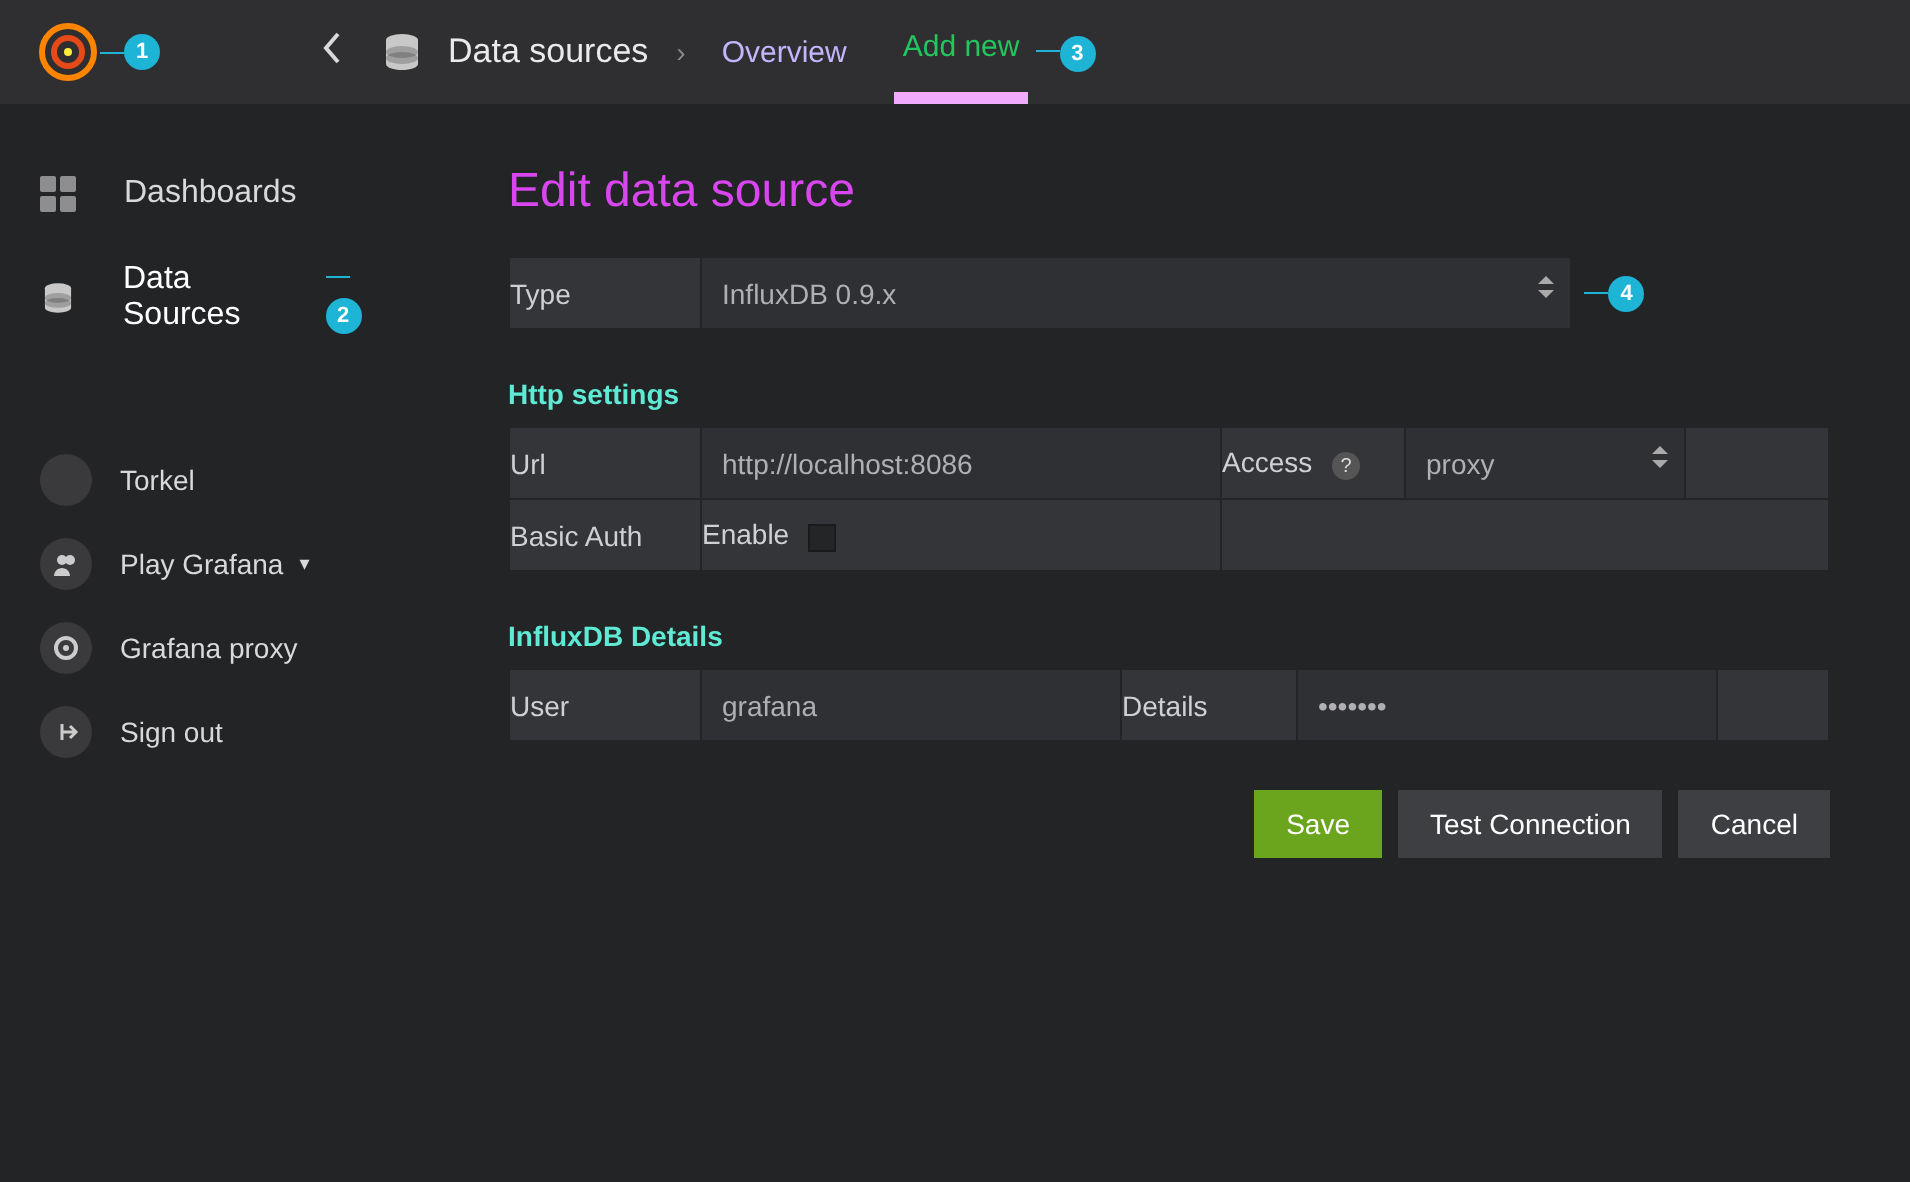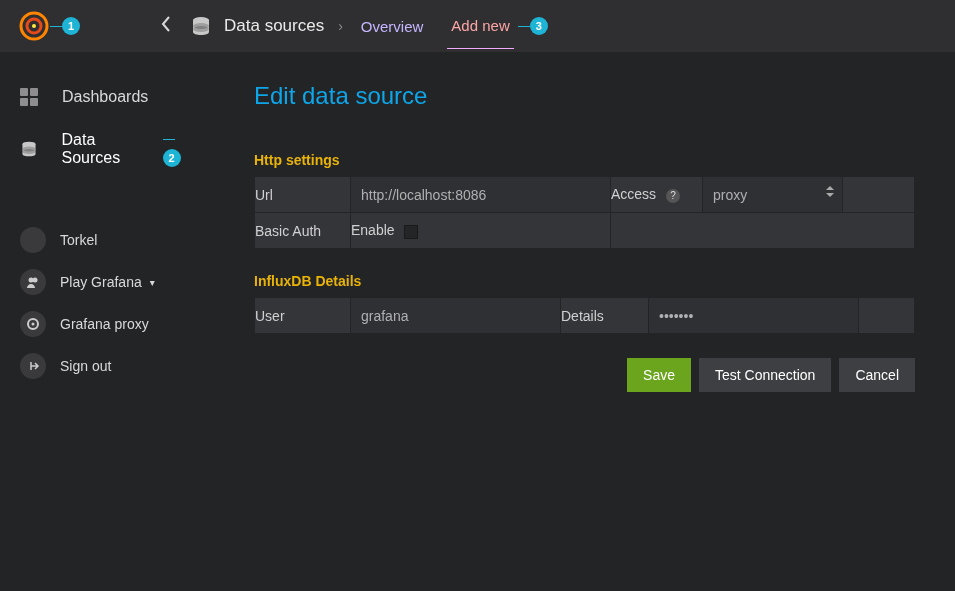--- a/index.html
+++ b/index.html
@@ -25,21 +25,21 @@
   font-size: 11px; display: inline-flex;
   align-items: center; justify-content: center;
   font-weight: 600;
 }
 .marker-line { width: 12px; height: 1px; background: #1db4d5; display: inline-block; vertical-align: middle; }
 .tb-back { margin-left: 80px; color: #d8d9da; font-size: 18px; cursor: pointer; }
 .tb-dbicon { margin-left: 18px; }
 .tb-title { margin-left: 12px; font-size: 17px; color: #eaeaea; }
 .tb-chev { margin: 0 14px; color: #8a8a8e; font-size: 14px; }
 .tb-tab { font-size: 15px; color: #c4b5fd; cursor: pointer; padding: 14px 4px; }
-.tb-tab.active { color: #fca5a5; border-bottom: 1px solid #f0abfc; }
+.tb-tab.active { color: #22c55e; border-bottom: 6px solid #f0abfc; }
 .tb-spacer { width: 20px; display: inline-block; }
 .layout { display: flex; height: calc(100% - 52px); }
 .sidebar { width: 212px; padding: 24px 0 0 0; }
 .nav-item {
   display: flex; align-items: center;
   padding: 12px 20px; cursor: pointer;
   color: #d8d9da; font-size: 16px;
 }
 .nav-item .icon { width: 26px; display: inline-flex; }
 .nav-item.active { color: #fff; }
@@ -51,21 +51,21 @@
 }
 .user-item .avatar, .user-item .circ {
   width: 26px; height: 26px; border-radius: 50%;
   background: #3a3a3d; margin-right: 14px;
   display: inline-flex; align-items: center; justify-content: center;
   font-size: 13px;
 }
 .avatar-img { background: radial-gradient(circle at 30% 30%, #6b4a3a, #2a2a2d); }
 .caret-down { margin-left: 8px; font-size: 10px; }
 .main { flex: 1; padding: 30px 40px 20px 42px; overflow-y: auto; }
-h1 { font-size: 24px; font-weight: 400; color: #0ea5e9; margin-bottom: 18px; }
+h1 { font-size: 24px; font-weight: 400; color: #d946ef; margin-bottom: 18px; }
 .form-table { width: 100%; border-collapse: collapse; margin-bottom: 24px; }
 .form-table td {
   background: #333538;
   border: 1px solid #222426;
   padding: 0;
   height: 36px;
   vertical-align: middle;
 }
 .cell-label { width: 96px; padding: 0 10px; color: #d0d0d2; font-size: 14px; }
 .cell-input { background: #2e3033 !important; }
@@ -85,21 +85,21 @@
   content: ""; position: absolute; right: 8px; top: 50%; transform: translateY(-9px);
   width: 0; height: 0; border-left: 4px solid transparent; border-right: 4px solid transparent;
   border-bottom: 4px solid #aaa;
 }
 .cell-rest { }
 .checkbox {
   width: 14px; height: 14px; background: #242527;
   border: 1px solid #1a1a1c; display: inline-block; vertical-align: middle;
   margin-left: 6px; cursor: pointer;
 }
-.section-head { font-size: 14px; font-weight: 600; color: #eab308; margin-bottom: 8px; }
+.section-head { font-size: 14px; font-weight: 600; color: #5eead4; margin-bottom: 8px; }
 .help-icon {
   width: 14px; height: 14px; border-radius: 50%; background: #555;
   color: #ddd; font-size: 10px; display: inline-flex;
   align-items: center; justify-content: center; margin-left: 6px;
 }
 .btn-row { display: flex; justify-content: flex-end; gap: 8px; margin-top: 8px; }
 .btn {
   padding: 9px 16px; font-size: 14px; cursor: pointer;
   border: none; color: #fff; background: #3d3f42; text-align: center;
 }
@@ -198,20 +198,29 @@
       </span>
       <span>Sign out</span>
     </div>
   </div>
 
   <div class="main">
     <h1>Edit data source</h1>
 
     <table class="form-table">
       <tbody>
+      <tr>
+        <td class="cell-label">Type</td>
+        <td class="cell-input cell-select">
+          <select><option>InfluxDB 0.9.x</option></select>
+        </td>
+        <td colspan="2" style="background:#222426;border:none;padding-left:6px">
+          <span class="marker-line"></span><span class="marker">4</span>
+        </td>
+      </tr>
     </tbody>
       </table>
 
     <div class="section-head">Http settings</div>
     <table class="form-table">
       <tbody>
           <tr>
         <td class="cell-label">Url</td>
         <td class="cell-input" style="width:260px">
           <input type="text" value="http://localhost:8086" style="">

